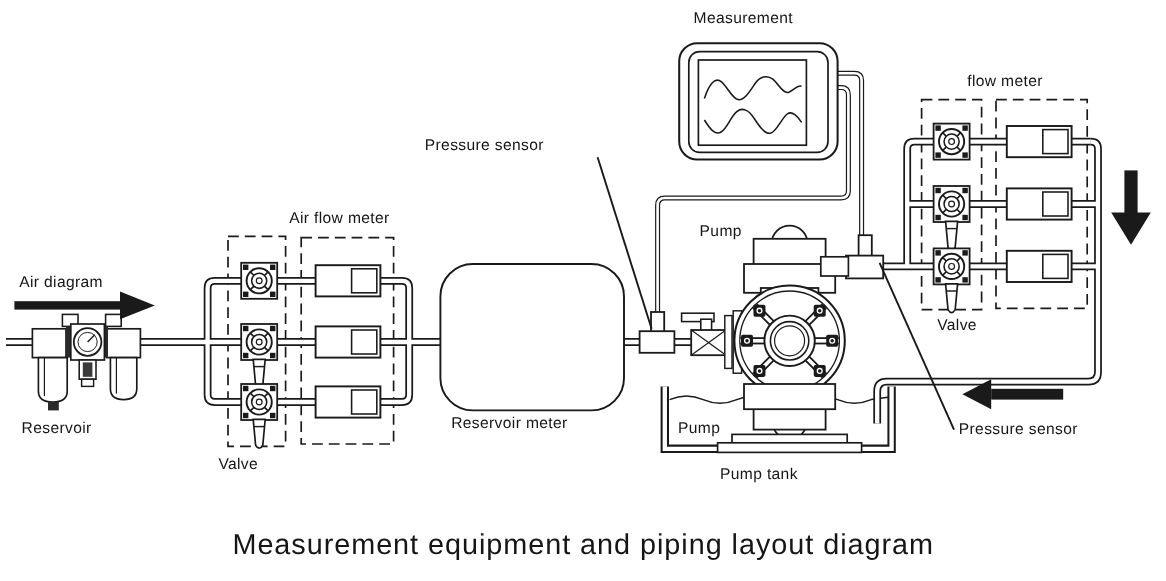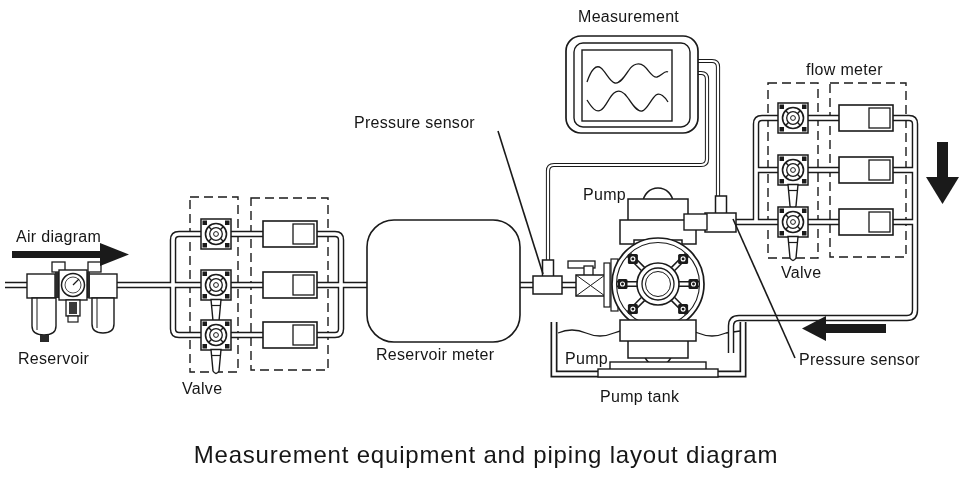--- a/index.html
+++ b/index.html
@@ -1,19 +1,19 @@
 <!DOCTYPE html>
 <html><head>
 <meta charset="utf-8">
 <style>
   html,body{margin:0;padding:0;background:#fff;}
   .stage{position:relative;width:972px;height:484px;background:#fff;overflow:hidden;
          font-family:"Liberation Sans",sans-serif;color:#161616;}
   .stage svg{position:absolute;left:0;top:0;}
-  .lbl{position:absolute;font-size:16px;line-height:1.15;letter-spacing:.3px;white-space:nowrap;color:#161616;}
+  .lbl{position:absolute;font-size:13px;line-height:1.15;letter-spacing:.3px;white-space:nowrap;color:#161616;}
   .caption{position:absolute;left:0;top:441px;width:100%;text-align:center;
            font-size:24px;letter-spacing:.8px;color:#161616;}
 </style>
 </head>
 <body>
 
 <div class="stage">
 <svg width="972" height="484" viewBox="0 0 972 484">
   <defs>
     <g id="valve-g">
@@ -227,20 +227,21 @@
     <g>
       <rect x="826" y="324" width="60" height="9"></rect>
       <polygon points="826,316 826,341 802,328.5"></polygon>
     </g>
   </g>
 </svg>
 
   <div class="lbl" style="left:578px;top:8px">Measurement</div>
   <div class="lbl" style="left:806px;top:61px">flow meter</div>
   <div class="lbl" style="left:354px;top:114px">Pressure sensor</div>
+  <div class="lbl" style="left:241px;top:175px">Air flow meter</div>
   <div class="lbl" style="left:583px;top:186px">Pump</div>
   <div class="lbl" style="left:16px;top:228px">Air diagram</div>
   <div class="lbl" style="left:781px;top:264px">Valve</div>
   <div class="lbl" style="left:18px;top:350px">Reservoir</div>
   <div class="lbl" style="left:182px;top:380px">Valve</div>
   <div class="lbl" style="left:376px;top:346px">Reservoir meter</div>
   <div class="lbl" style="left:565px;top:350px">Pump</div>
   <div class="lbl" style="left:600px;top:388px">Pump tank</div>
   <div class="lbl" style="left:799px;top:351px">Pressure sensor</div>
   <div class="caption">Measurement equipment and piping layout diagram</div>

